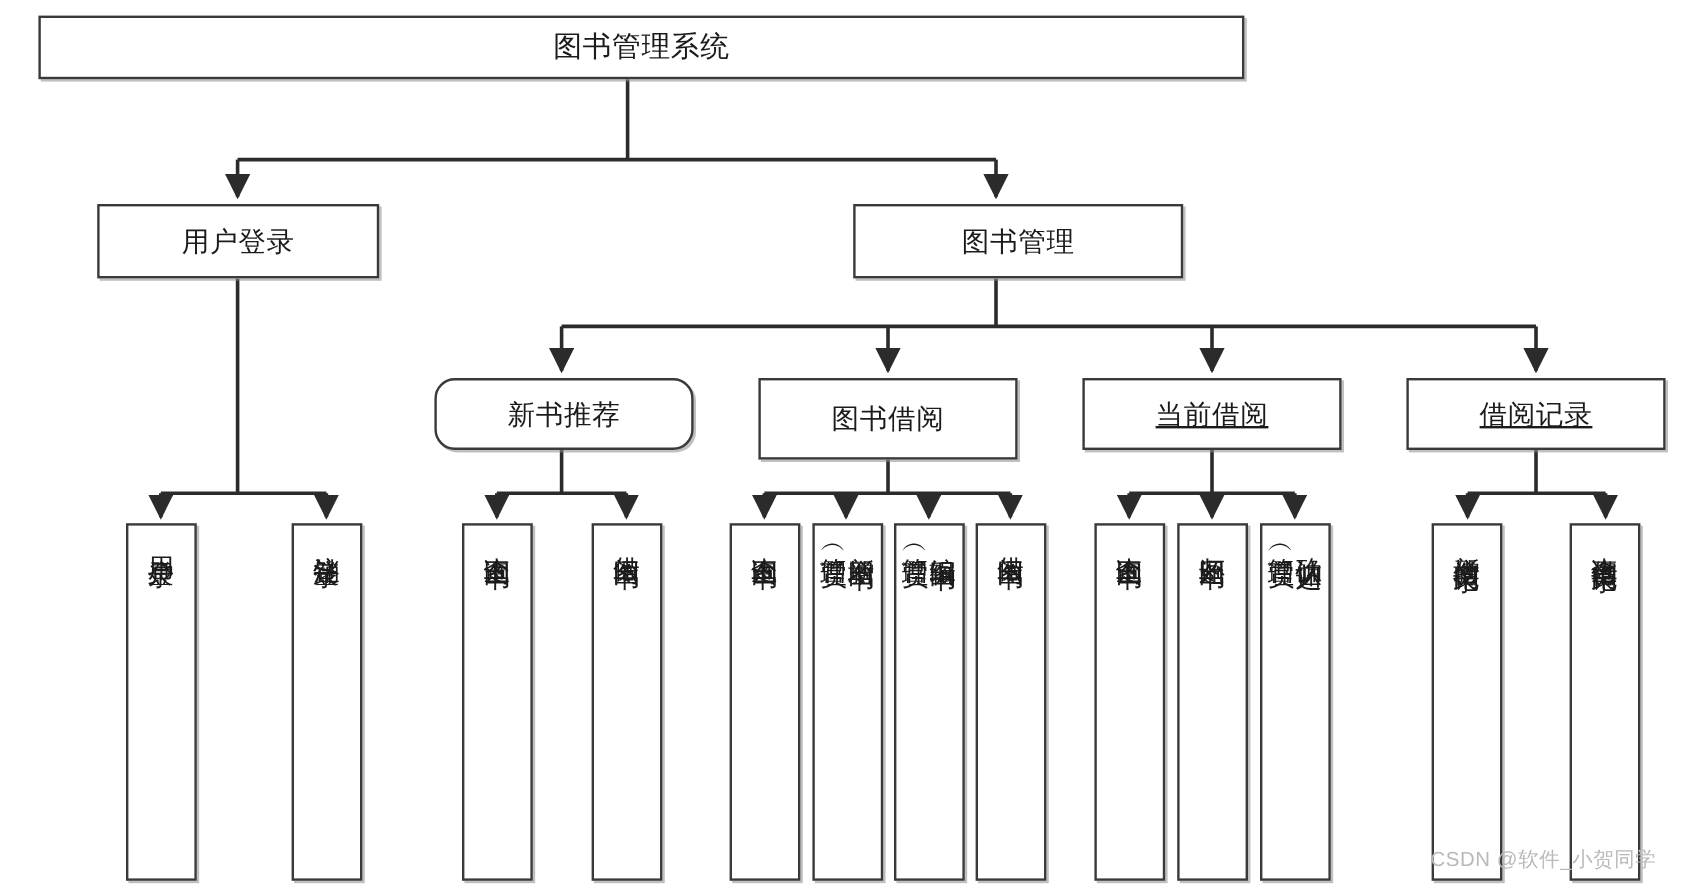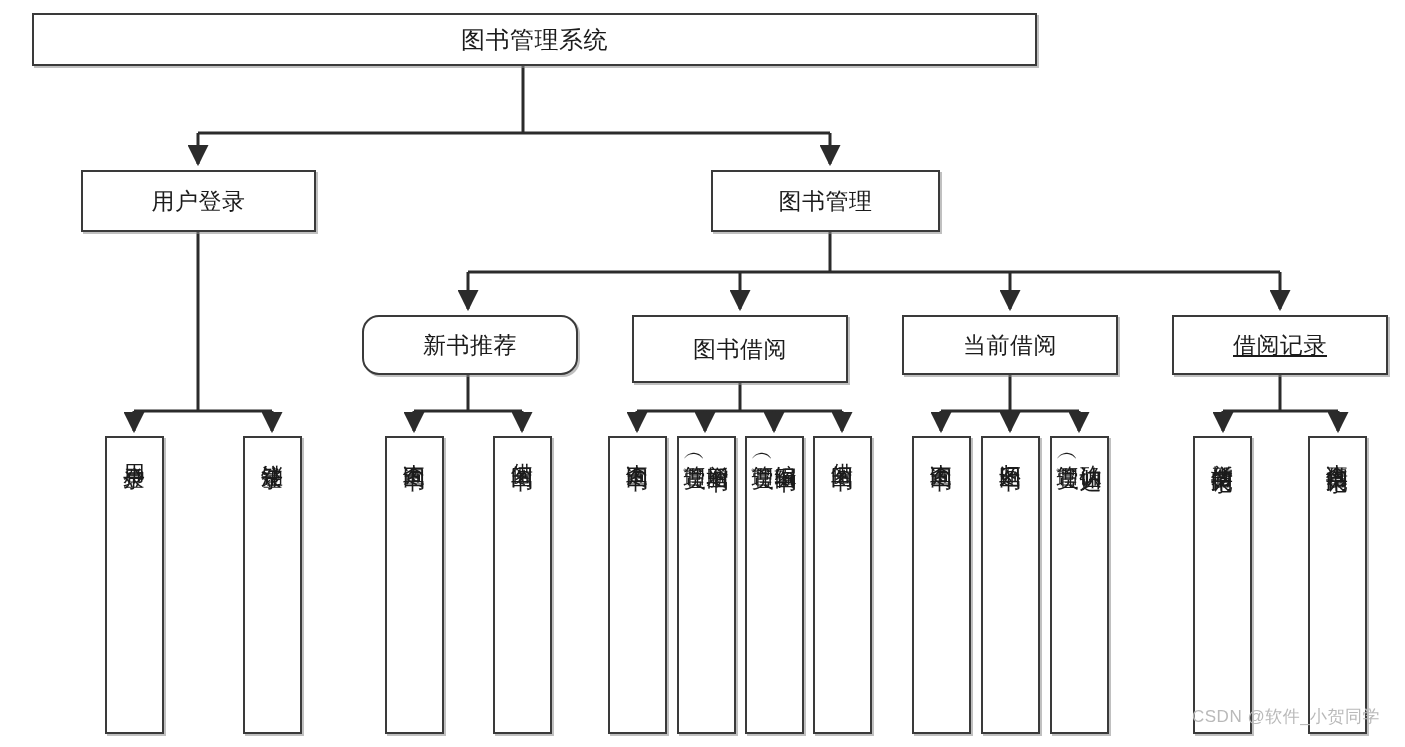--- a/index.html
+++ b/index.html
@@ -133,31 +133,31 @@
     </g>
   </svg>
 
   <div class="node horiz root" style="left:20px; top:13px; width:1005px; height:53px;margin-left:12px;">
     <span class="node-label">图书管理系统</span>
   </div>
 
   <div class="node horiz" style="left:81px; top:170px; width:235px; height:62px;">
     <span class="node-label">用户登录</span>
   </div>
-  <div class="node horiz" style="left:711px; top:170px; width:229px; height:62px;">
+  <div class="node horiz" style="left:711px; top:170px; width:275px; height:62px;">
     <span class="node-label">图书管理</span>
   </div>
 
   <div class="node horiz" style="left:362px; top:315px; width:216px; height:60px;border-radius:17px;">
     <span class="node-label">新书推荐</span>
   </div>
   <div class="node horiz" style="left:632px; top:315px; width:216px; height:68px;">
     <span class="node-label">图书借阅</span>
   </div>
-  <div class="node horiz" style="left:902px; top:315px; width:216px; height:60px;">
+  <div class="node horiz" style="left:902px; top:315px; width:216px; height:60px;text-decoration:underline;">
     <span class="node-label">当前借阅</span>
   </div>
   <div class="node horiz" style="left:1172px; top:315px; width:216px; height:60px;text-decoration:underline;">
     <span class="node-label">借阅记录</span>
   </div>
 
   <div class="node vert" style="left:105px; top:436px; width:59px; height:298px;">
     <span class="node-label">用户登录</span>
   </div>
   <div class="node vert" style="left:243px; top:436px; width:59px; height:298px;">

